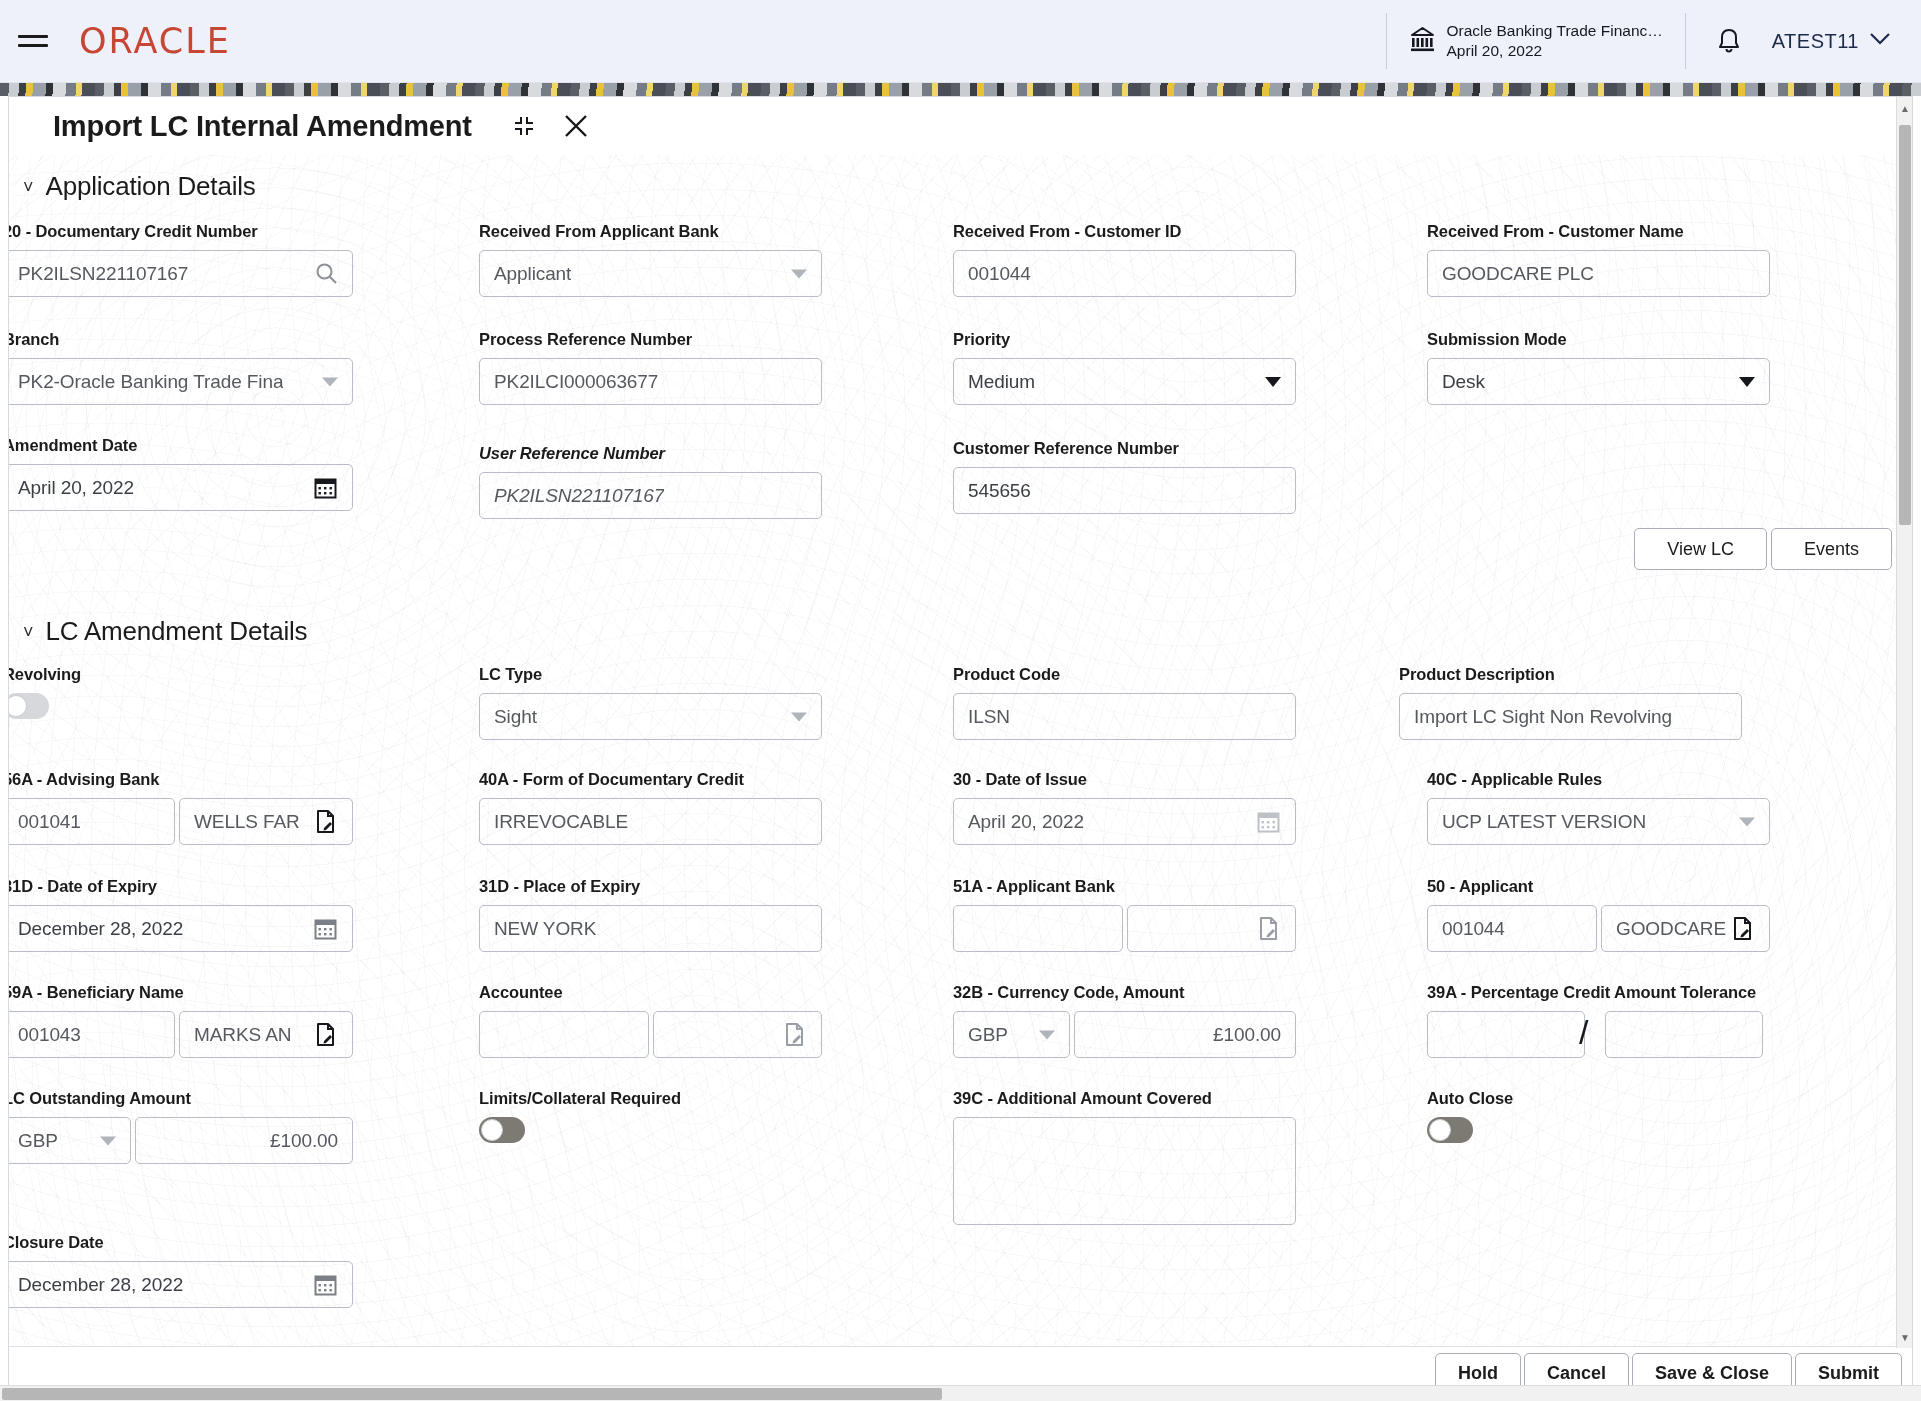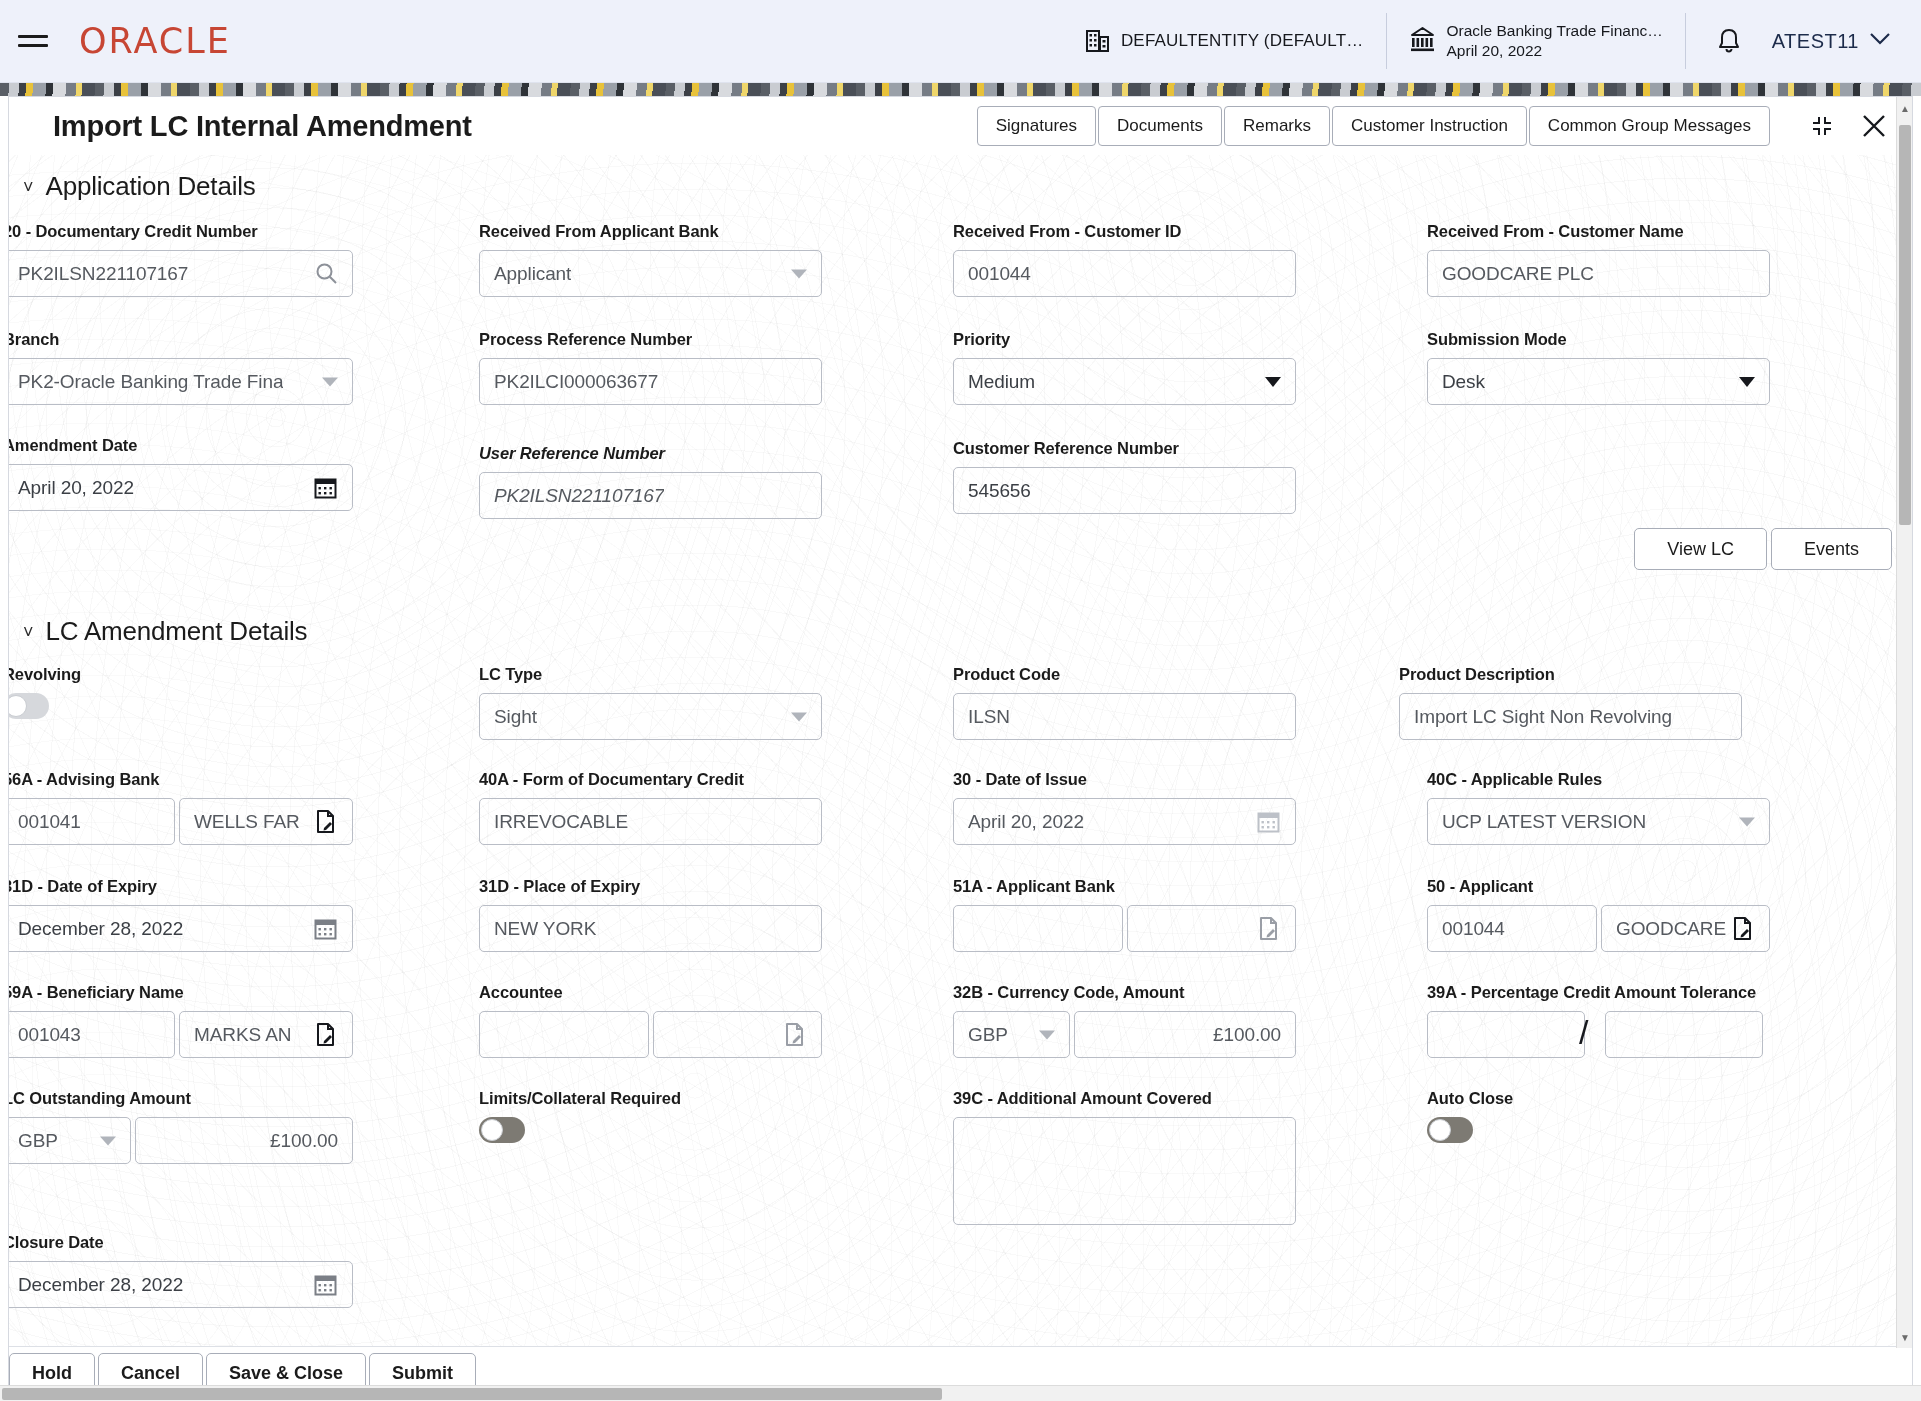--- a/index.html
+++ b/index.html
@@ -135,21 +135,21 @@
     display: flex; align-items: center; font-family: "Liberation Sans", sans-serif;
   }
 
   
   .slash { position: absolute; font-size: 34px; color: #16181d; font-weight: 300; }
 
   
   .footer {
     position: absolute; left: 0; bottom: 0; width: 1905px; height: 54px;
     background: #fff; border-top: 1px solid #dde0e6;
-    display: flex; align-items: center; justify-content: flex-start; gap: 3px; padding-right: 12px;
+    display: flex; align-items: center; justify-content: flex-end; gap: 3px; padding-right: 12px;
   }
   .footer .plain-btn { height: 42px; font-size: 18px; font-weight: bold; padding: 0 22px; }
 
   
   .vscroll {
     position: absolute; right: 0; top: 0; width: 16px; height: 1251px; background: #f1f1f1;
     border-left: 1px solid #dcdcdc;
   }
   .vscroll .thumb { position: absolute; left: 2px; top: 28px; width: 12px; height: 400px;
     background: #b6b6b6; border-radius: 2px; }
@@ -168,37 +168,20 @@
 <body>
 
 <div class="oracle-bar">
   <div class="hamburger">
       <i></i>
       <i></i>
     </div>
   <div class="oracle-logo">ORACLE</div>
 
   <div class="topbar-right">
-    <div class="tb-seg">
-      <span>
-        <svg width="24" height="26" viewBox="0 0 24 26">
-            <rect x="1" y="5" width="12" height="20" fill="none" stroke="#16181d" stroke-width="2"></rect>
-            <rect x="14" y="11" width="8" height="14" fill="none" stroke="#16181d" stroke-width="2"></rect>
-            <rect x="3.5" y="8" width="2.5" height="2.5" fill="#16181d"></rect>
-            <rect x="8" y="8" width="2.5" height="2.5" fill="#16181d"></rect>
-            <rect x="3.5" y="13" width="2.5" height="2.5" fill="#16181d"></rect>
-            <rect x="8" y="13" width="2.5" height="2.5" fill="#16181d"></rect>
-            <rect x="3.5" y="18" width="2.5" height="2.5" fill="#16181d"></rect>
-            <rect x="8" y="18" width="2.5" height="2.5" fill="#16181d"></rect>
-            <rect x="16.5" y="14" width="3" height="2.5" fill="#16181d"></rect>
-            <rect x="16.5" y="19" width="3" height="2.5" fill="#16181d"></rect>
-          </svg>
-      </span>
-      <span class="tb-text">DEFAULTENTITY (DEFAULT…</span>
-    </div>
     <div class="tb-div"></div>
 
     <div class="tb-seg">
       <span>
         <svg width="27" height="28" viewBox="0 0 27 28">
             <path d="M13.5 3 L24 10 L3 10 Z" fill="none" stroke="#16181d" stroke-width="2" stroke-linejoin="round"></path>
             <rect x="3" y="13" width="2.6" height="9" fill="#16181d"></rect>
             <rect x="7.5" y="13" width="2.6" height="9" fill="#16181d"></rect>
             <rect x="12" y="13" width="2.6" height="9" fill="#16181d"></rect>
             <rect x="16.5" y="13" width="2.6" height="9" fill="#16181d"></rect>
@@ -230,27 +213,20 @@
     </div>
   </div>
 </div>
 
 <div class="texture-strip"></div>
 
 <div class="page-panel">
 
   <div class="panel-head">
     <div class="page-title">Import LC Internal Amendment</div>
-    <div class="head-tabs">
-      <button class="tab-btn">Signatures</button>
-      <button class="tab-btn">Documents</button>
-      <button class="tab-btn">Remarks</button>
-      <button class="tab-btn">Customer Instruction</button>
-      <button class="tab-btn">Common Group Messages</button>
-    </div>
     <div class="win-ctrls">
       <span class="ico-btn">
         <svg width="24" height="24" viewBox="0 0 24 24">
             <path d="M9 3 L9 9 L3 9" fill="none" stroke="#16181d" stroke-width="2"></path>
             <path d="M15 3 L15 9 L21 9" fill="none" stroke="#16181d" stroke-width="2"></path>
             <path d="M9 21 L9 15 L3 15" fill="none" stroke="#16181d" stroke-width="2"></path>
             <path d="M15 21 L15 15 L21 15" fill="none" stroke="#16181d" stroke-width="2"></path>
           </svg>
       </span>
       <span class="ico-btn">

